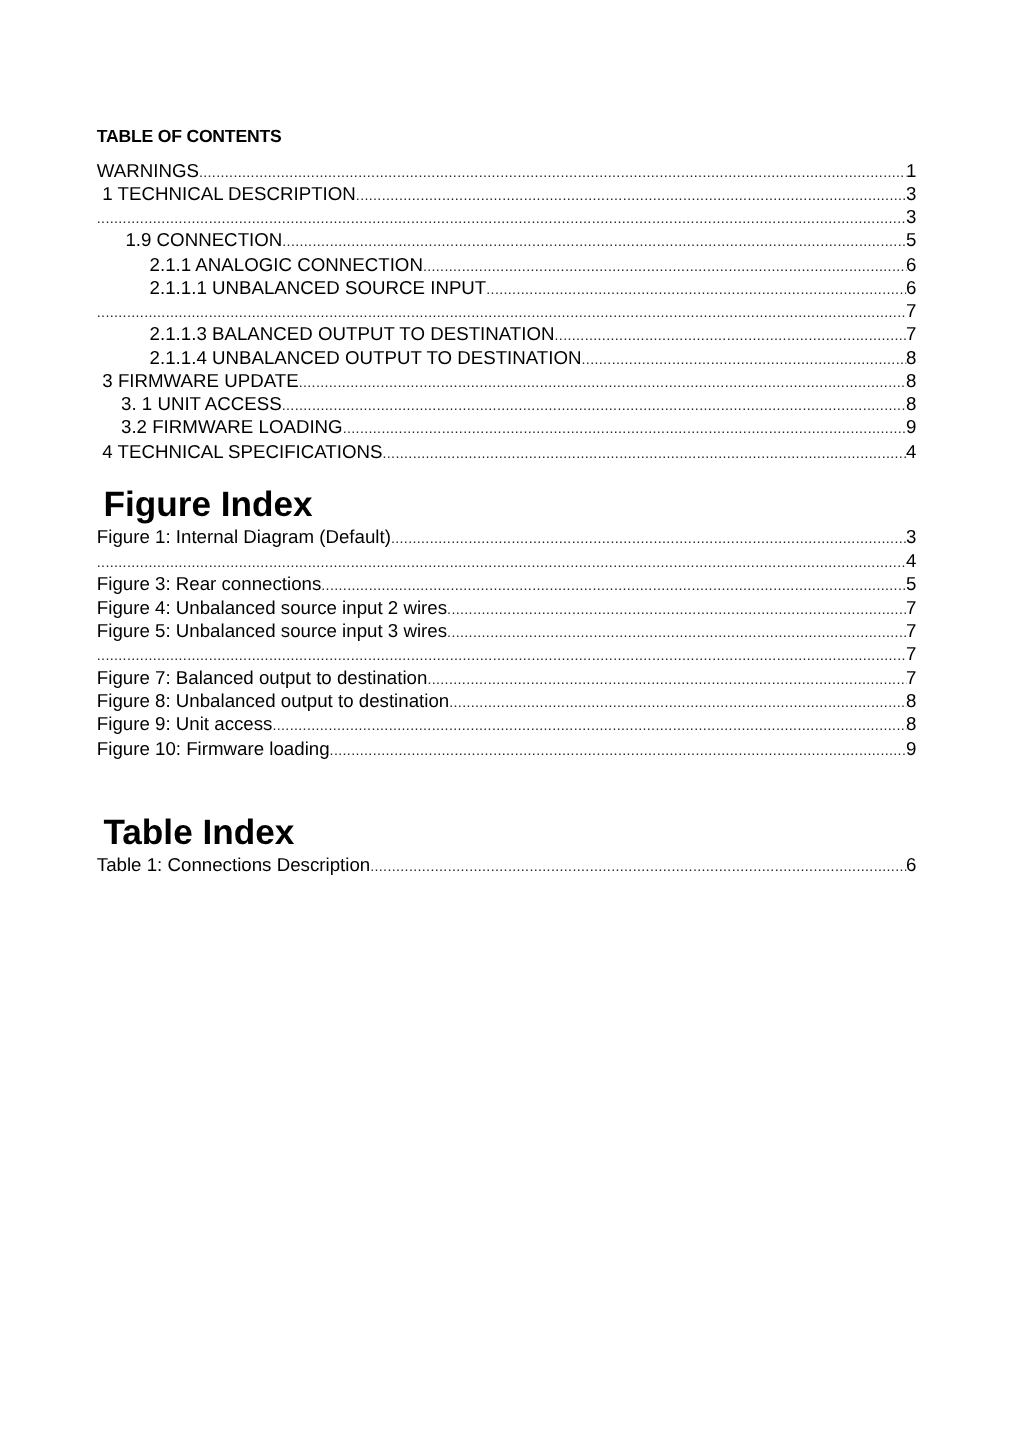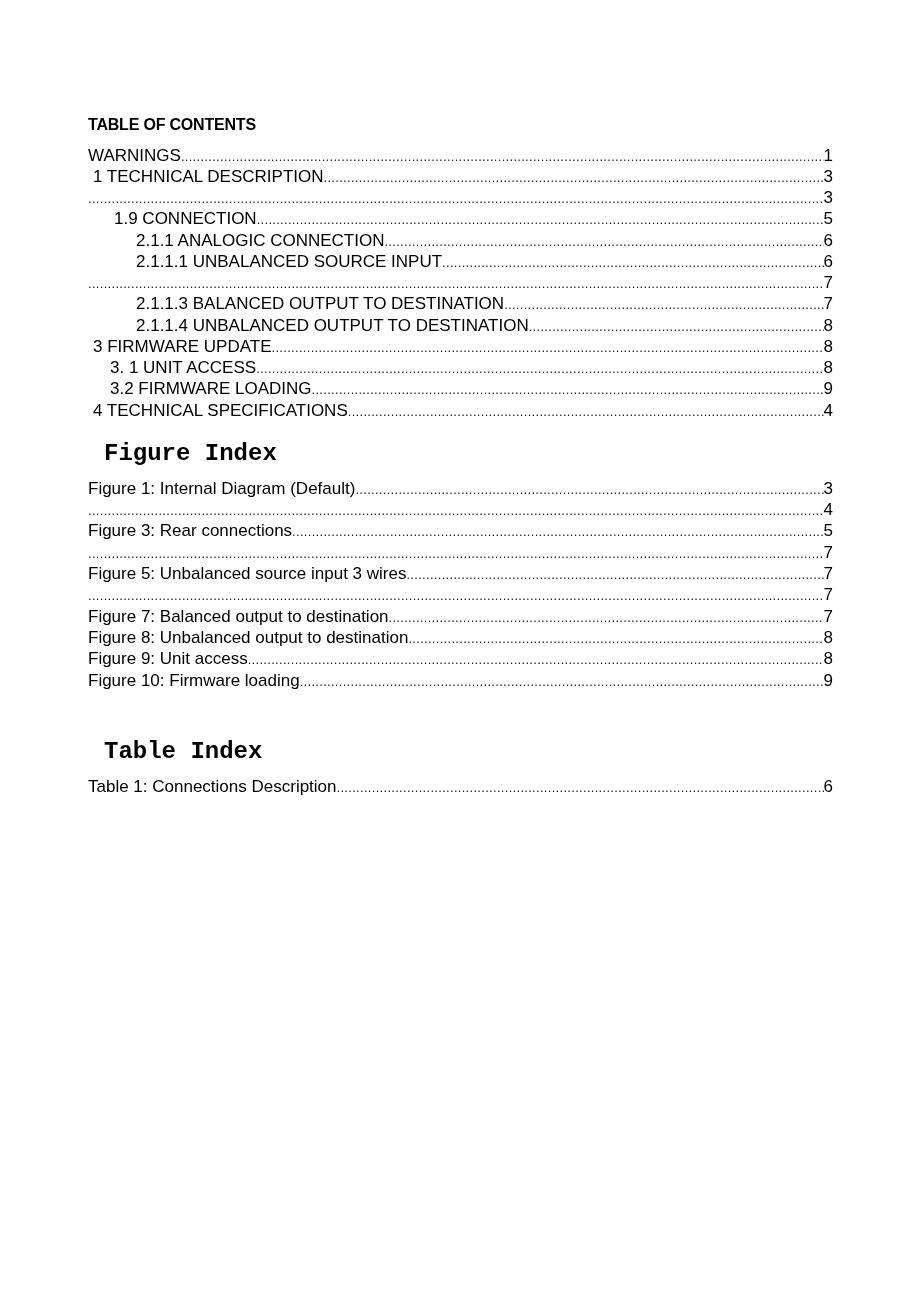--- a/index.html
+++ b/index.html
@@ -1,20 +1,20 @@
 <!DOCTYPE html>
 <html><head>
 <meta charset="utf-8">
 <style>
   html, body { margin:0; padding:0; background:#ffffff; }
   body { width:920px; height:1301px; position:relative; overflow:hidden;
          font-family:"Liberation Sans", sans-serif; color:#000; }
   .page { position:absolute; left:88px; top:0; width:745px; }
   .h1 { position:absolute; left:0; font-size:16px; font-weight:bold; letter-spacing:-0.2px; }
-  .h2 { position:absolute; left:16px; font-size:24px; font-weight:bold;font-family:Liberation Mono, monospace; }
+  .h2 { position:absolute; left:6px; font-size:32px; font-weight:bold; }
   .row { position:absolute; left:0; width:745px; height:21px; font-size:17px; line-height:21px;
          display:flex; align-items:baseline; white-space:nowrap; }
   .row .lbl { flex:0 0 auto; }
   .row .dots { flex:1 1 auto; overflow:hidden; font-size:13px; color:#222;
                letter-spacing:0.3px; }
   .row .dots::before { content:"........................................................................................................................................................................................................................................................................................"; }
   .row .pg { flex:0 0 auto; text-align:right; }
 </style>
 </head>
 <body>
@@ -96,20 +96,21 @@
   <div class="row" style="top:499px">
       <span class="dots"></span>
       <span class="pg">4</span>
     </div>
   <div class="row" style="top:520px">
       <span class="lbl">Figure 3: Rear connections</span>
       <span class="dots"></span>
       <span class="pg">5</span>
     </div>
   <div class="row" style="top:542px">
+      <span class="lbl">Figure 4: Unbalanced source input 2 wires</span>
       <span class="dots"></span>
       <span class="pg">7</span>
     </div>
   <div class="row" style="top:563px">
       <span class="lbl">Figure 5: Unbalanced source input 3 wires</span>
       <span class="dots"></span>
       <span class="pg">7</span>
     </div>
   <div class="row" style="top:584px">
       <span class="dots"></span>

